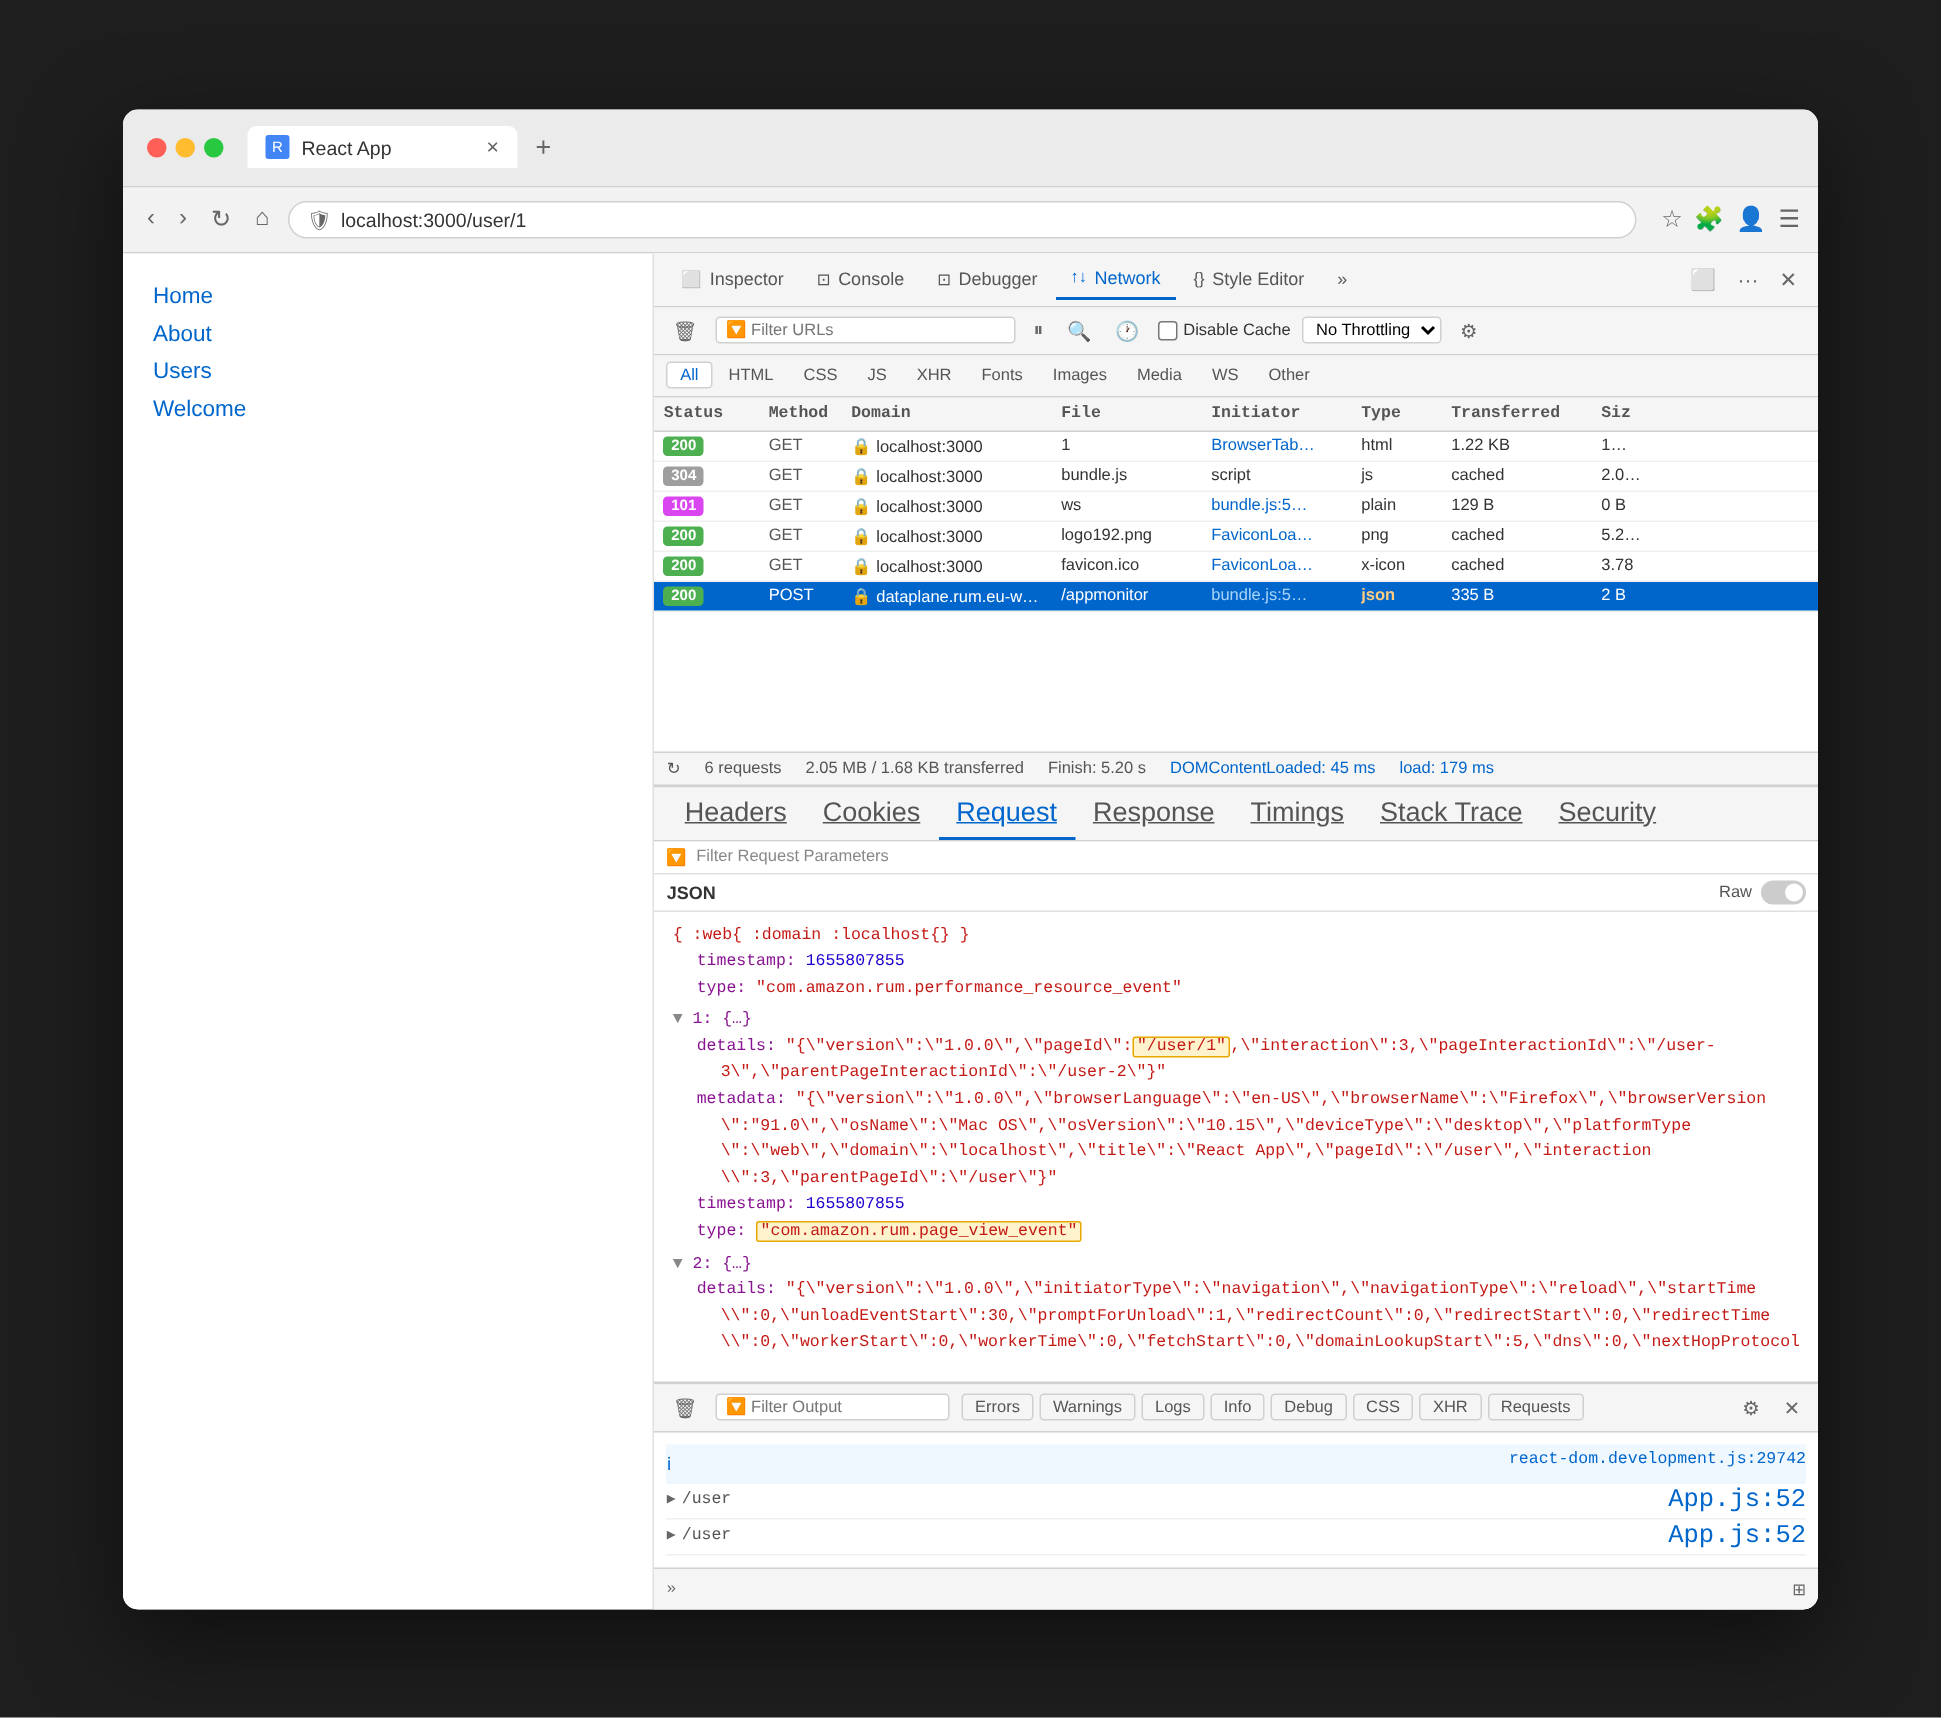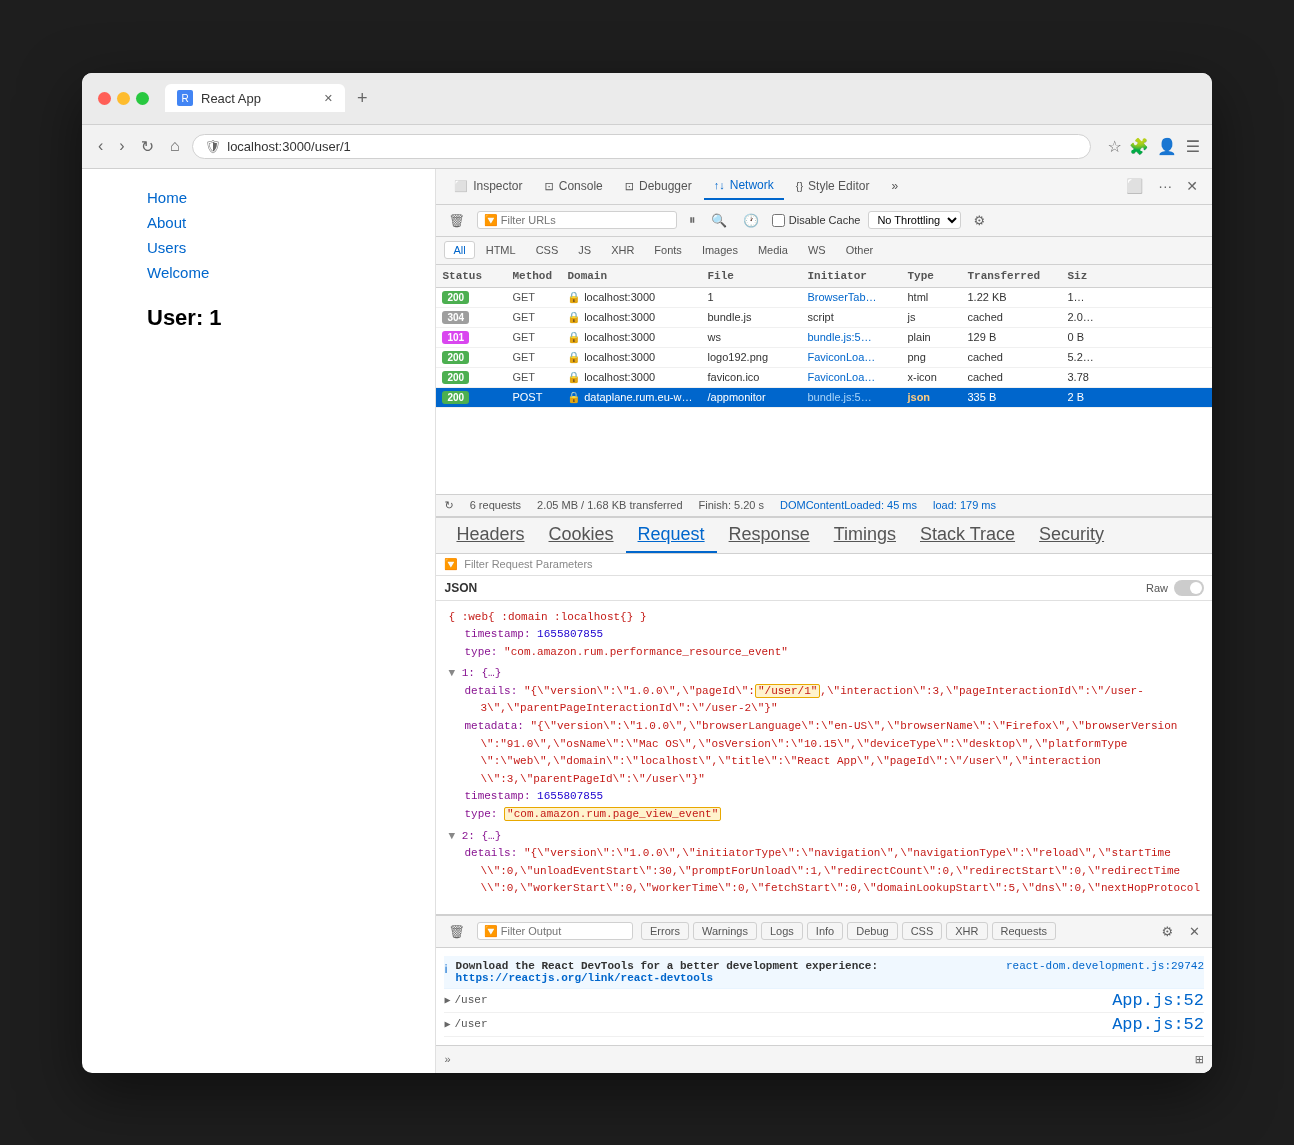--- a/index.html
+++ b/index.html
@@ -70,21 +70,20 @@
       gap: 6px;
     }
     .address-text { color: #333; font-size: 13px; }
     .nav-icons { display: flex; gap: 8px; margin-left: 8px; }
     .nav-icon { color: #666; font-size: 16px; cursor: pointer; }
 
     
     .browser-content {
       display: flex;
       flex: 1;
-      margin-left: 45px;
     }
 
     
     .page-content {
       width: 420px;
       background: white;
       padding: 20px;
       border-right: 1px solid #e0e0e0;
     }
     .page-nav { display: flex; flex-direction: column; gap: 8px; margin-bottom: 24px; }
@@ -455,21 +454,20 @@
 
   <div class="browser-content">
 
     <div class="page-content">
       <div class="page-nav">
         <a href="#">Home</a>
         <a href="#">About</a>
         <a href="#">Users</a>
         <a href="#">Welcome</a>
       </div>
-      <h1 class="page-heading">User: 1</h1>
     </div>
 
     <div class="devtools">
 
       <div class="devtools-toolbar">
         <button class="devtools-tab">
           <span class="devtools-tab-icon">⬜</span>
           <span>Inspector</span>
         </button>
         <button class="devtools-tab">
@@ -716,23 +714,20 @@
             <button class="console-filter-tab">Requests</button>
           </div>
           <div style="flex:1"></div>
           <span class="network-btn">⚙</span>
           <span class="network-btn">✕</span>
         </div>
 
         <div class="console-content">
           <div class="console-info">
             <span class="console-info-icon">ℹ</span>
-            <span class="console-info-text">
-              <strong>Download the React DevTools for a better development experience: <span class="console-info-link">https://reactjs.org/link/react-devtools</span></strong>
-            </span>
             <span class="console-info-source">react-dom.development.js:29742</span>
           </div>
           <div class="console-log-line">
             <span class="console-expand">▶</span>
             <span class="console-log-text">/user</span>
             <span class="console-log-source">App.js:52</span>
           </div>
           <div class="console-log-line">
             <span class="console-expand">▶</span>
             <span class="console-log-text">/user</span>

